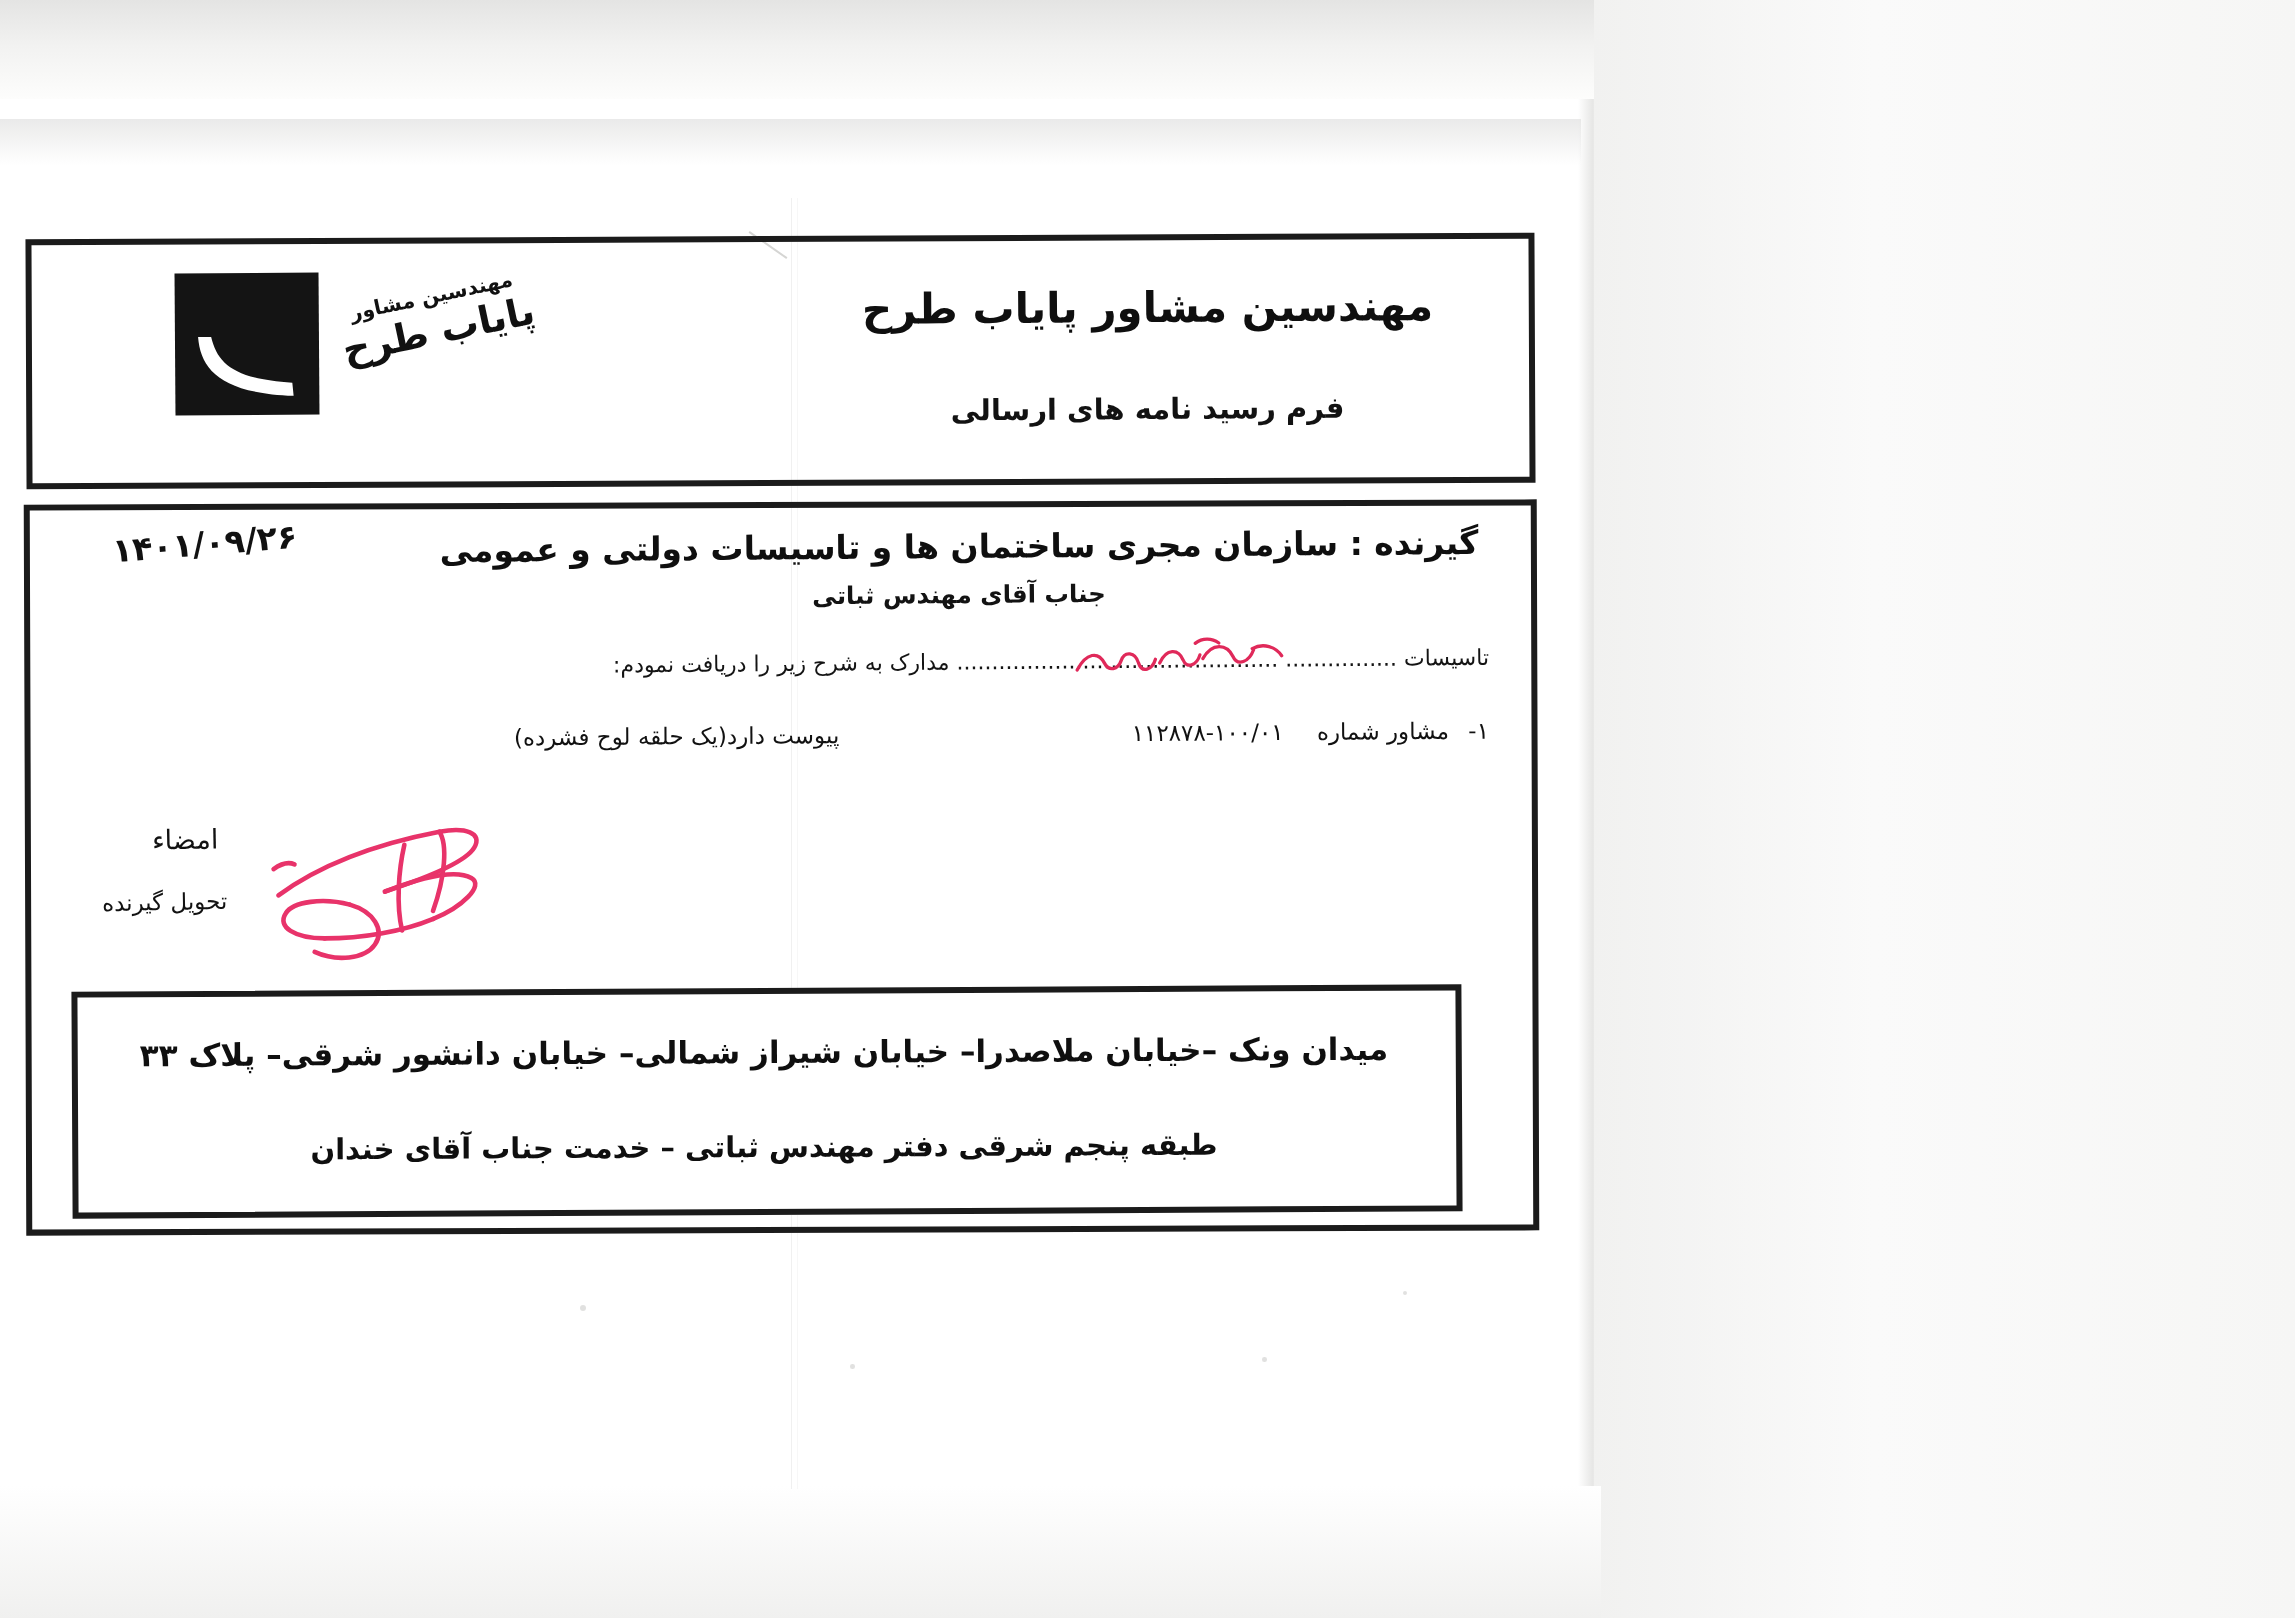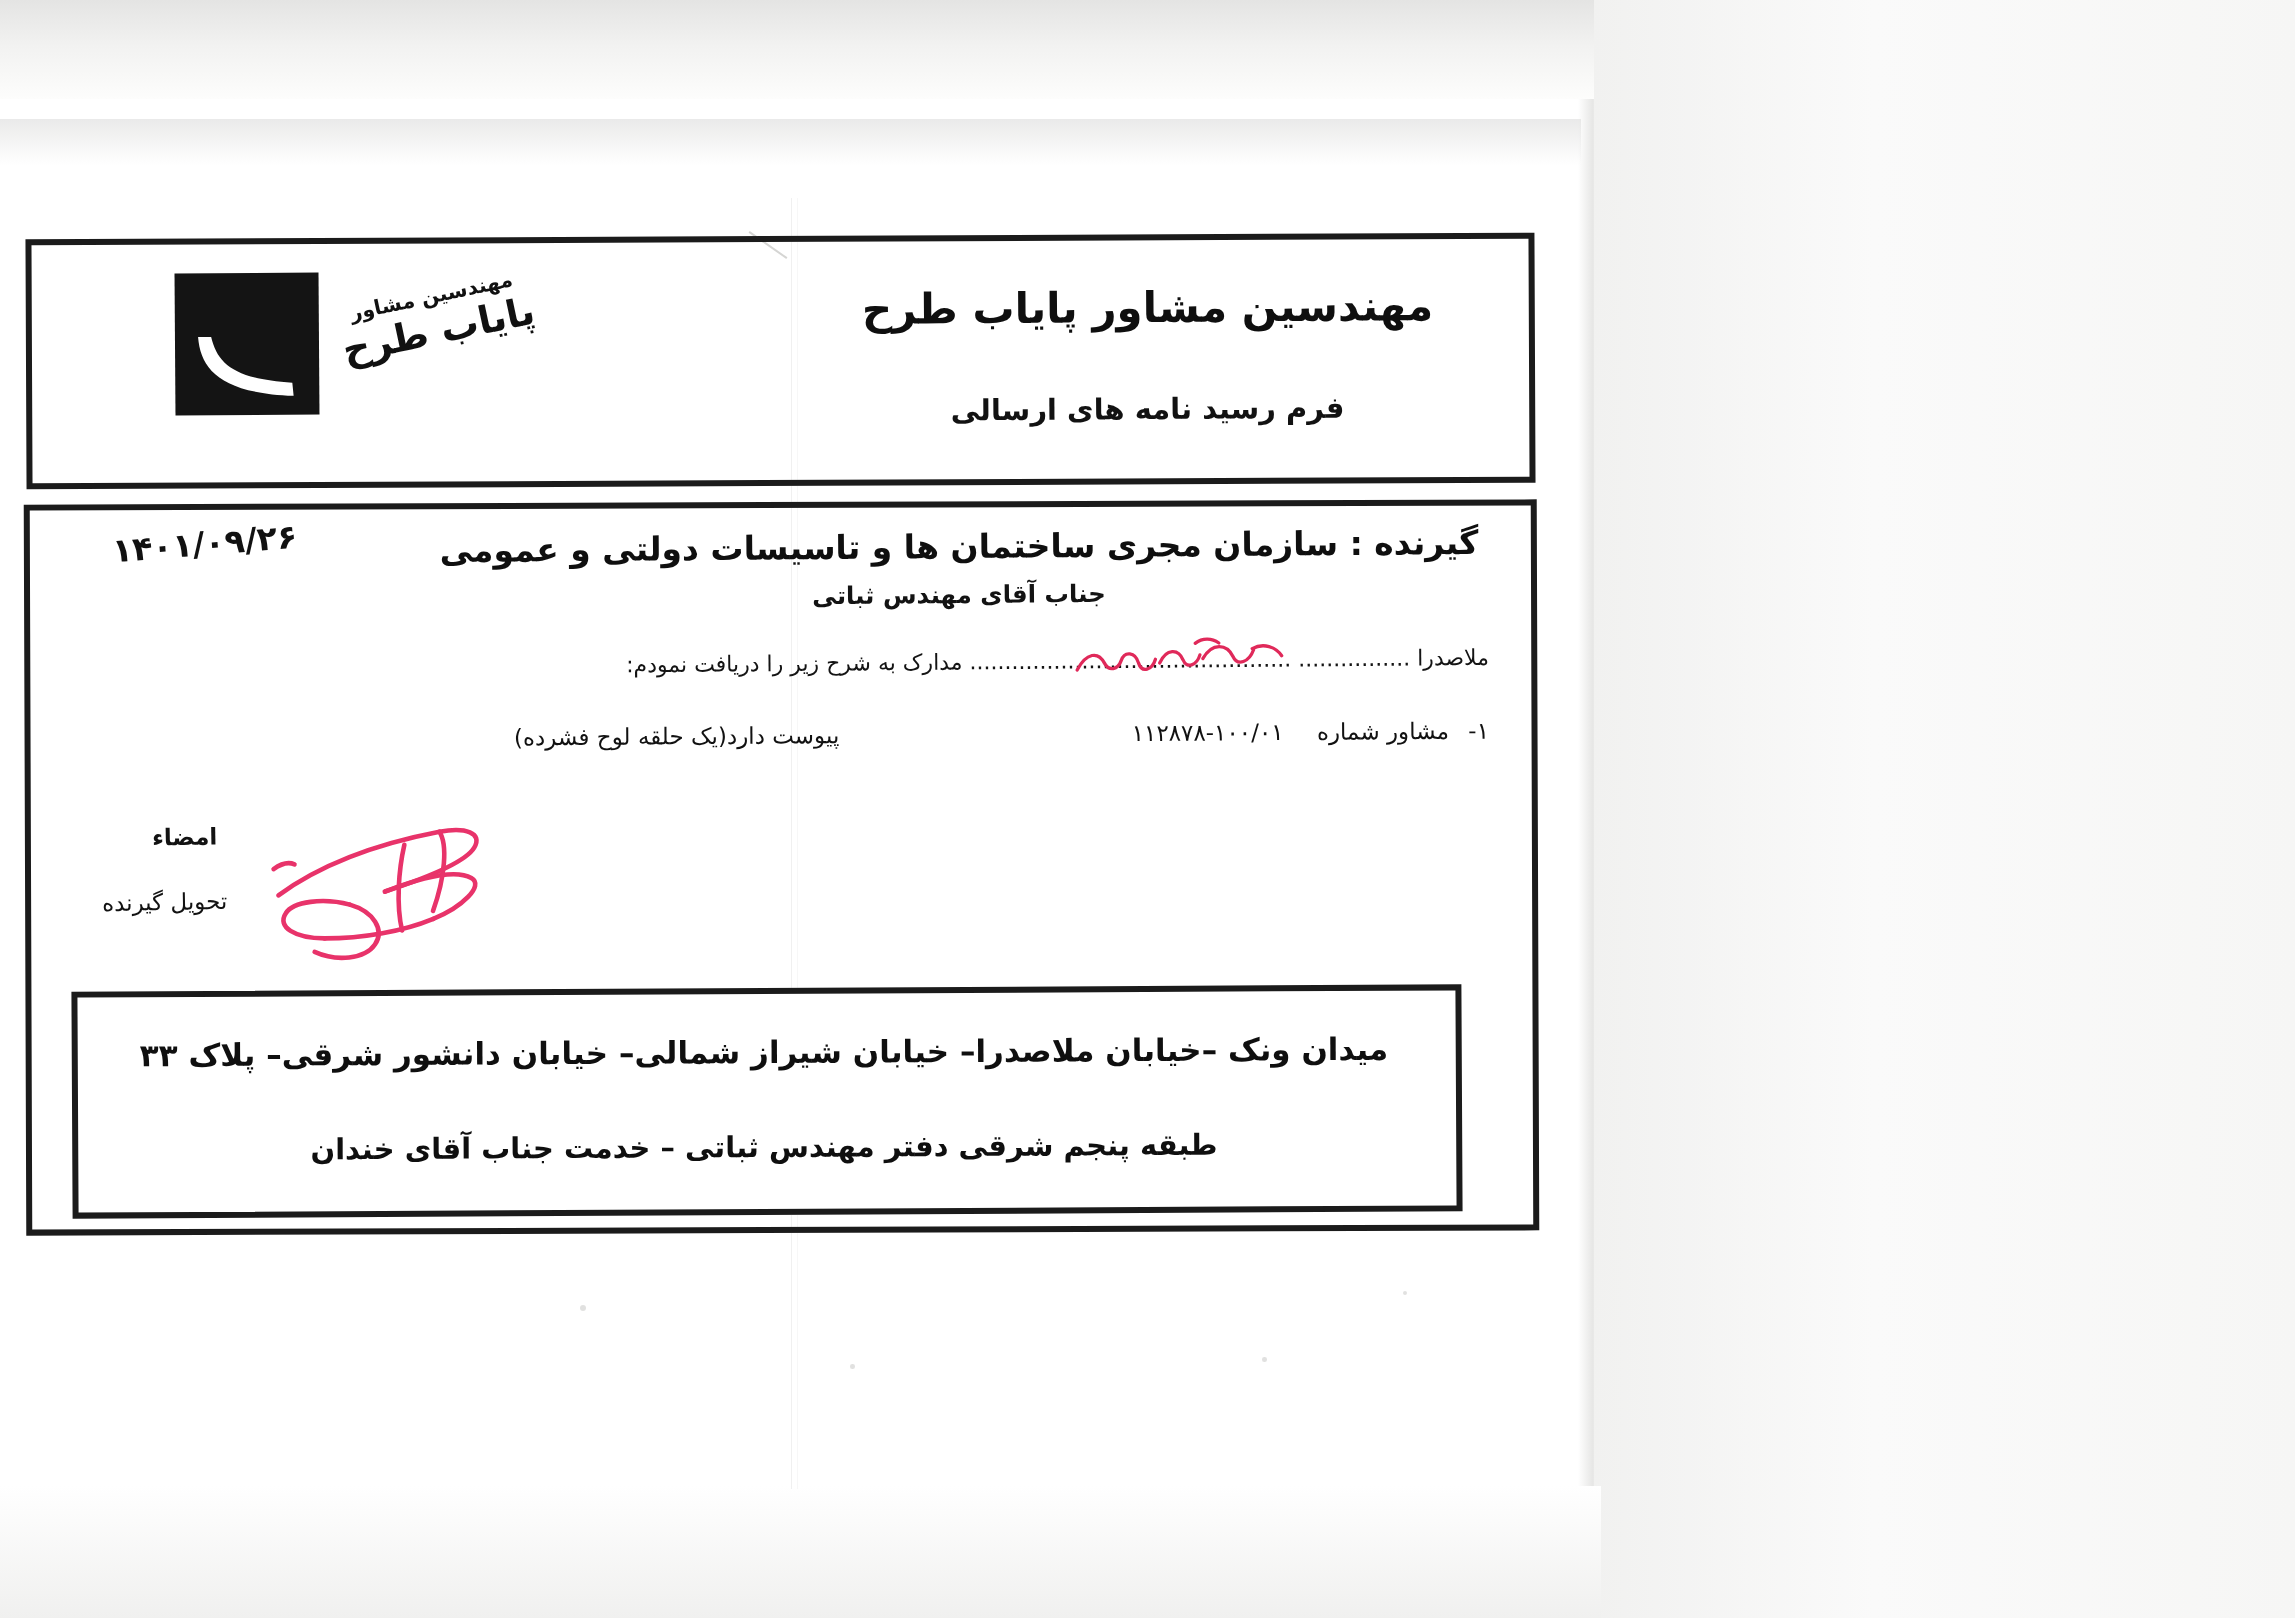--- a/index.html
+++ b/index.html
@@ -246,24 +246,23 @@
     align-items: baseline;
   }
   .item-row .num { margin-left: 12px; }
   .item-row .letter-no { flex: 0 0 auto; }
   .item-row .attach { flex: 0 0 auto; margin-right: 79px;}
 
   .sign-label {
     position: absolute;
     left: 152px;
     top: 824px;
-    font-size: 23px;
+    font-size: 27px;
     color: #121212;
     transform: rotate(-1deg);
-    font-weight: bold;
   }
   .deliver-label {
     position: absolute;
     left: 102px;
     top: 889px;
     font-size: 23px;
     color: #121212;
     transform: rotate(-1deg);
   }
   .signature-svg {
@@ -348,21 +347,21 @@
   <div class="form-subtitle">فرم رسید نامه های ارسالی</div>
 
   <div class="frame frame-body"></div>
 
   <div class="date-field">۱۴۰۱/۰۹/۲۶</div>
 
   <div class="recipient-line">گیرنده : سازمان مجری ساختمان ها و تاسیسات دولتی و عمومی</div>
   <div class="recipient-sub">جناب آقای مهندس ثباتی</div>
 
   <div class="declaration">
-    <span>ملاصدرا</span>
+    <span>تاسیسات</span>
     <span>................</span>
     <span>..............................................</span>
     <span>مدارک به شرح زیر را دریافت نمودم:</span>
   </div>
 
   <svg class="handwriting-name" viewBox="0 0 340 70">
     <g fill="none" stroke="#e0295a" stroke-width="5" stroke-linecap="round">
       <path d="M14,44 C30,18 48,18 56,36 C62,50 76,48 82,34 C88,20 104,22 108,40 C112,56 128,52 134,36"></path>
       <path d="M140,42 C152,20 170,22 176,40 C180,54 196,50 202,34"></path>
       <path d="M206,40 C222,16 244,20 252,40 C258,56 276,50 284,32"></path>

